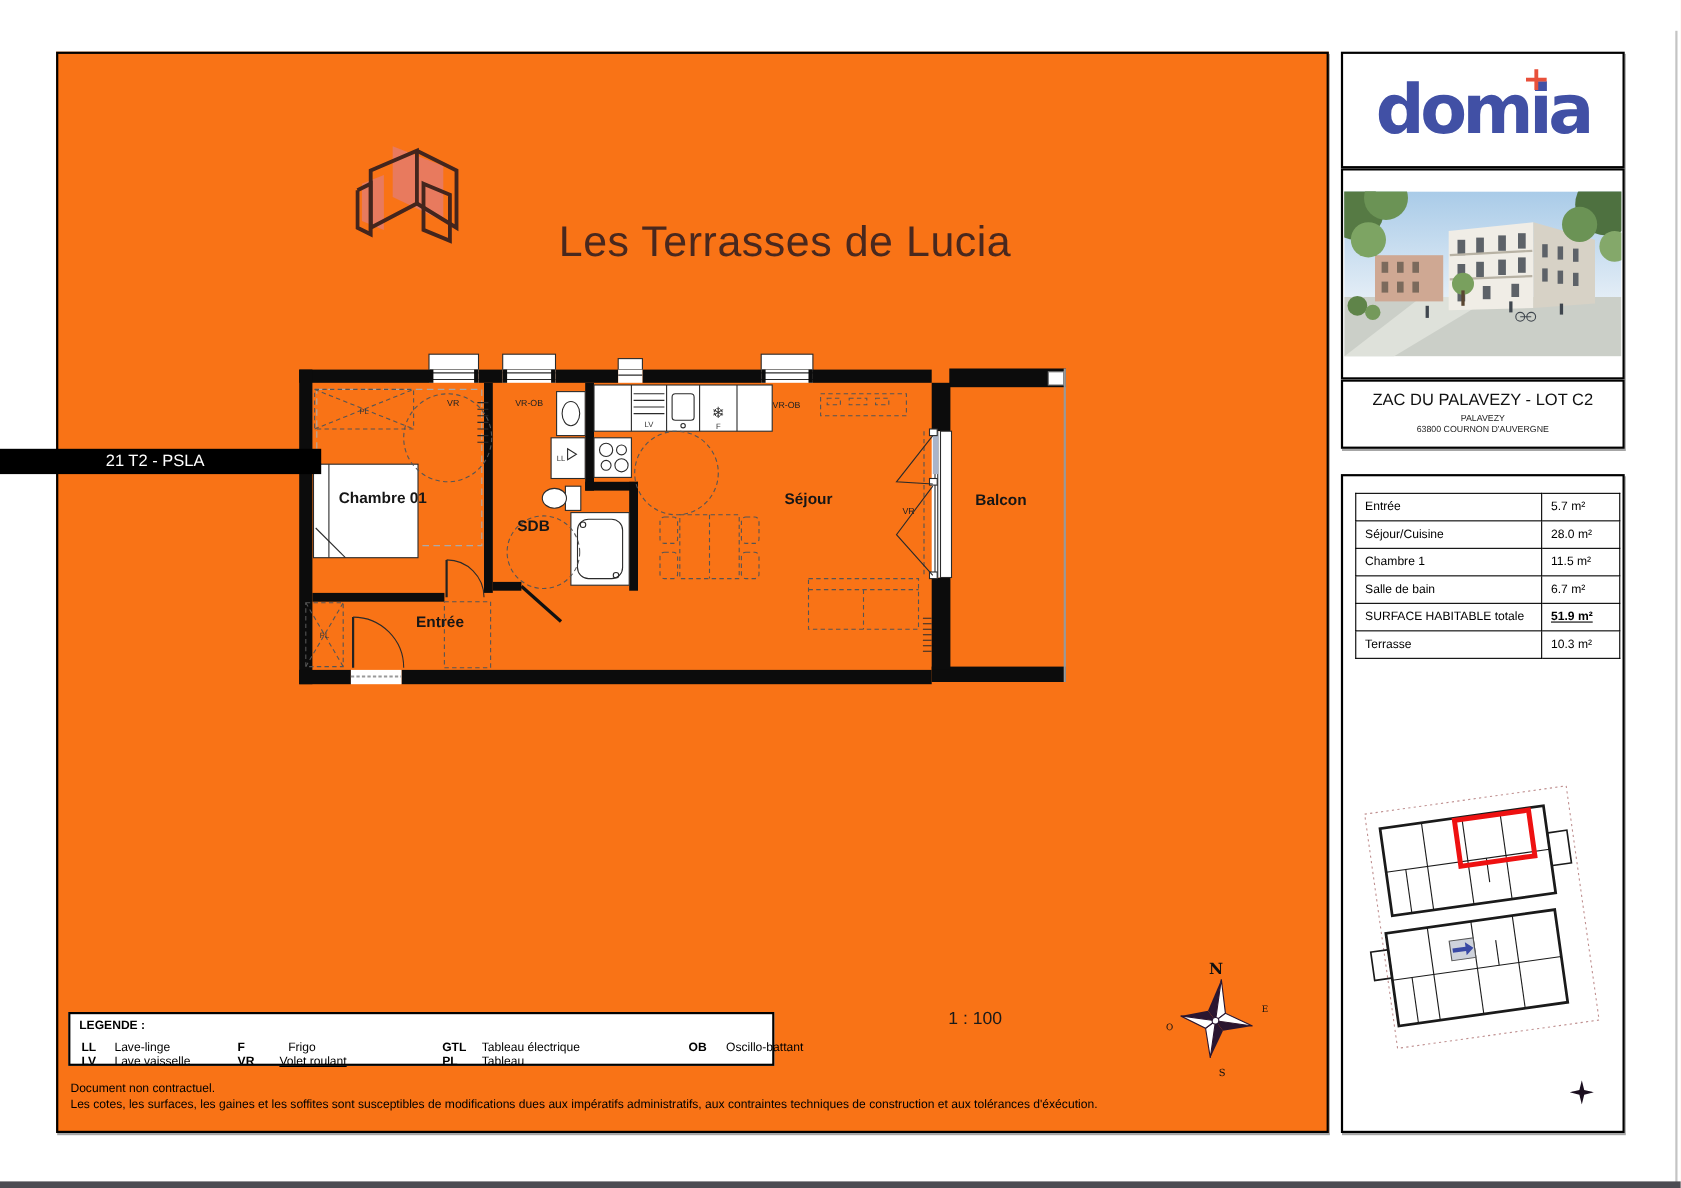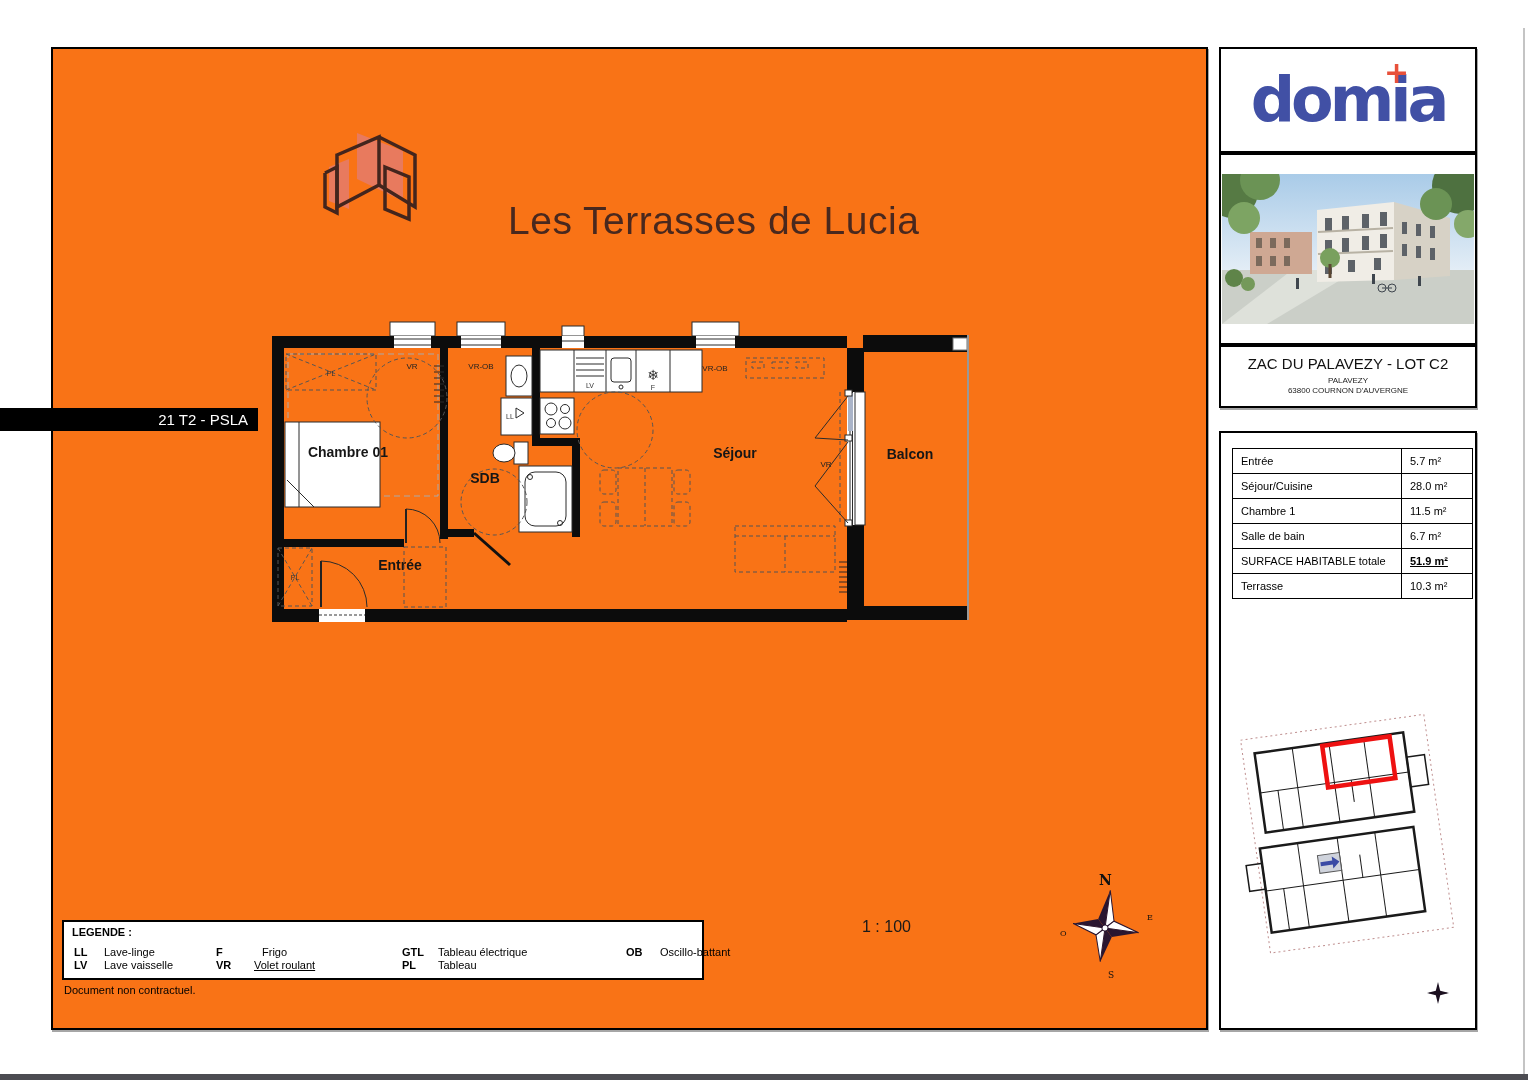--- a/index.html
+++ b/index.html
@@ -15,35 +15,35 @@
   
   .fp-label{font:bold 14px "Liberation Sans",sans-serif;fill:#161616;}
   .fp-sm{font:8px "Liberation Sans",sans-serif;fill:#222;}
   .fp-tiny{font:7px "Liberation Sans",sans-serif;fill:#333;}
   .w{fill:#0c0c0c;}
   .fx{fill:#fff;stroke:#2b2b2b;stroke-width:1;}
   .ln{stroke:#2b2b2b;stroke-width:1;fill:none;}
   .dash{stroke:#555;stroke-width:1;stroke-dasharray:4 3;fill:none;}
   .dashl{stroke:#aaa;stroke-width:1;stroke-dasharray:6 4;fill:none;}
   
-  .legend{left:60px;top:918px;width:642px;height:60px;border:2px solid #000;box-sizing:border-box;background:#fff;}
+  .legend{left:60px;top:918px;width:642px;height:49px;border:2px solid #000;box-sizing:border-box;background:#fff;}
   .lg-head{left:8px;top:4px;font-size:11px;font-weight:bold;color:#000;}
   .lg{font-size:11px;color:#000;white-space:nowrap;}
   .scale{left:860px;top:916px;font-size:16px;font-weight:normal;color:#1a1a1a;}
   .disclaimer{left:62px;top:982px;width:1135px;font-size:11px;line-height:13.5px;color:#000;}
   
   .brand-box{top:47px;height:106px;}
   .brand-txt{left:0;top:14px;width:254px;text-align:center;font-family:"DejaVu Sans",sans-serif;
     font-weight:bold;font-size:62px;letter-spacing:-4px;color:#4150a5;}
   .brand-plus{left:163px;top:6px;font-family:"DejaVu Sans",sans-serif;font-weight:bold;font-size:30px;color:#e8503a;}
   .photo-box{top:153px;height:192px;}
   .proj-box{top:345px;height:63px;text-align:center;}
   .proj-title{margin-top:8px;font-size:15px;color:#111;}
   .proj-sub{margin-top:4px;font-size:8px;color:#222;line-height:10px;}
-  .banner{top:408px;height:23px;background:#000;border:none;color:#fff;font-size:15px;line-height:23px;text-align:right;padding-right:10px;box-sizing:border-box;width:258px;}
+  .banner{top:408px;height:23px;background:#000;border:none;color:#fff;font-size:15px;line-height:23px;text-align:center;padding-right:10px;box-sizing:border-box;width:292px;}
   .lower-box{top:431px;height:599px;}
   table.areas{position:absolute;left:11px;top:15px;border-collapse:collapse;}
   table.areas td{border:1px solid #000;height:24px;font-size:11px;color:#000;padding:0 0 0 8px;}
   td.a-lbl{width:160px;}
   td.a-val{width:62px;padding-left:6px;}
   .a-total{font-weight:bold;text-decoration:underline;}
 </style>
 </head>
 <body>
 
@@ -279,20 +279,21 @@
       <circle cx="48" cy="56" r="3" fill="#fff" stroke="#2a1630"></circle>
     </g>
     <text x="42" y="13" font-family="DejaVu Serif,serif" font-weight="bold" font-size="14" fill="#111">N</text>
     <text x="90" y="48" font-family="DejaVu Serif,serif" font-size="8" fill="#111">E</text>
     <text x="51" y="106" font-family="DejaVu Serif,serif" font-size="9" fill="#111">S</text>
     <text x="3" y="64" font-family="DejaVu Serif,serif" font-size="8" fill="#111">O</text>
   </svg>
 
   <div class="abs disclaimer" style="left:11px;top:935px;">
     <div>Document non contractuel.</div>
+    <div>Les cotes, les surfaces, les gaines et les soffites sont susceptibles de modifications dues aux impératifs administratifs, aux contraintes techniques de construction et aux tolérances d'éxécution.</div>
   </div>
 </div>
 
 <div class="abs sb-box brand-box">
   <div class="abs brand-txt">domia</div>
   <div class="abs brand-plus">+</div>
 </div>
 
 <div class="abs sb-box photo-box">
   <svg class="abs" style="left:1px;top:19px;width:252px;height:150px;" viewBox="0 0 252 150">

